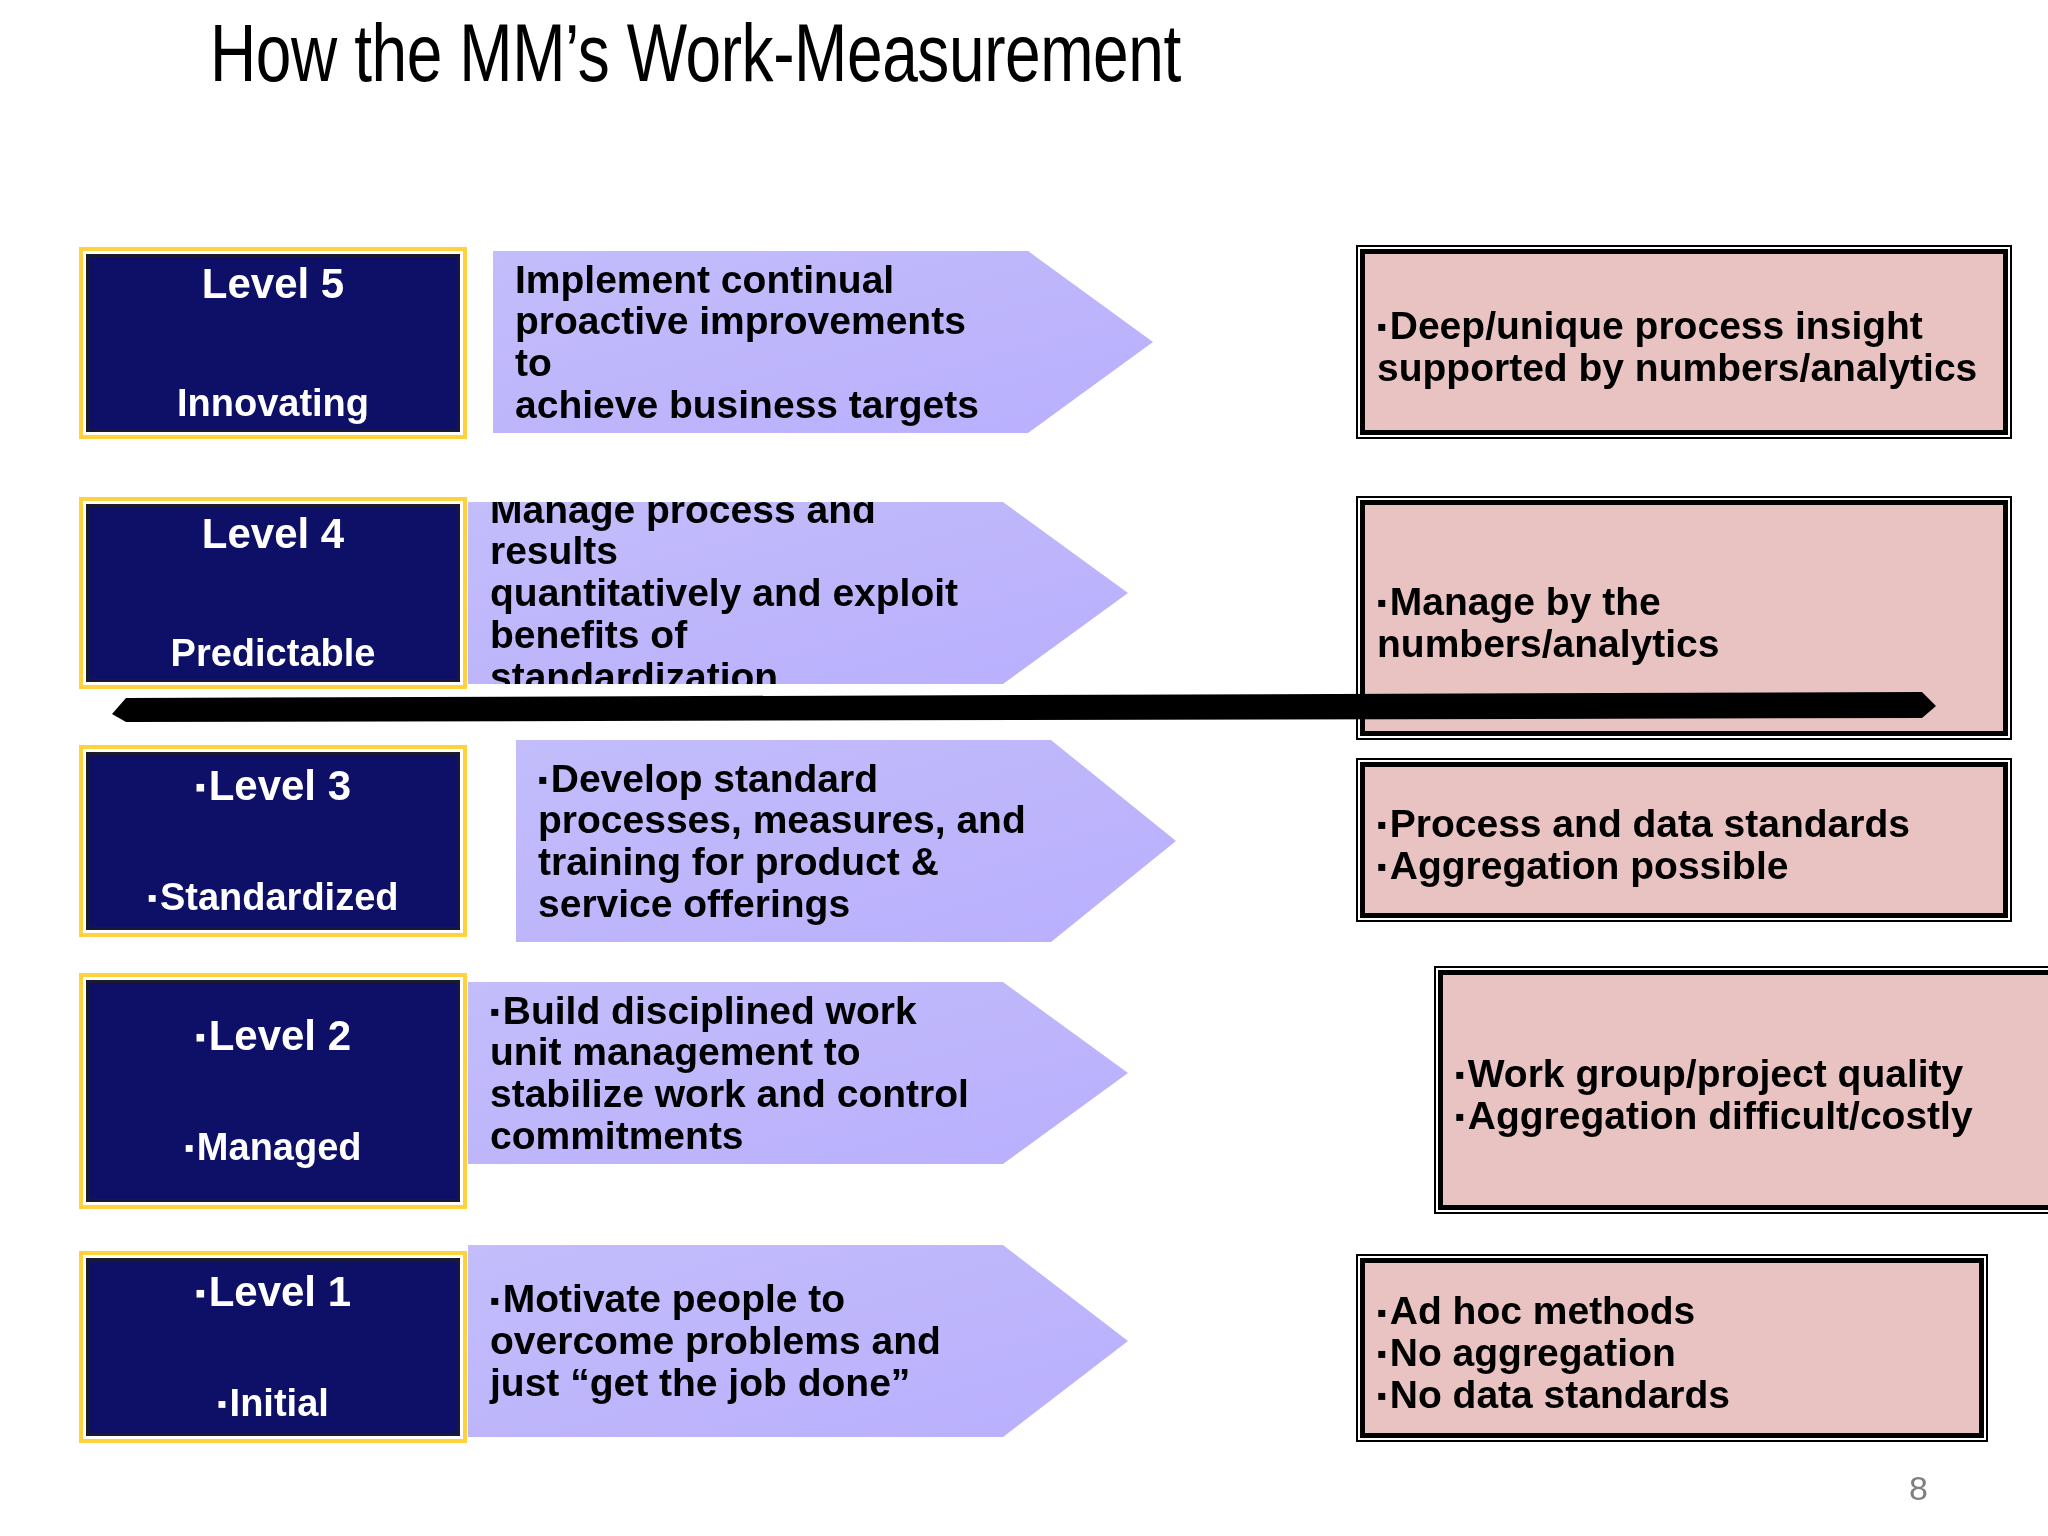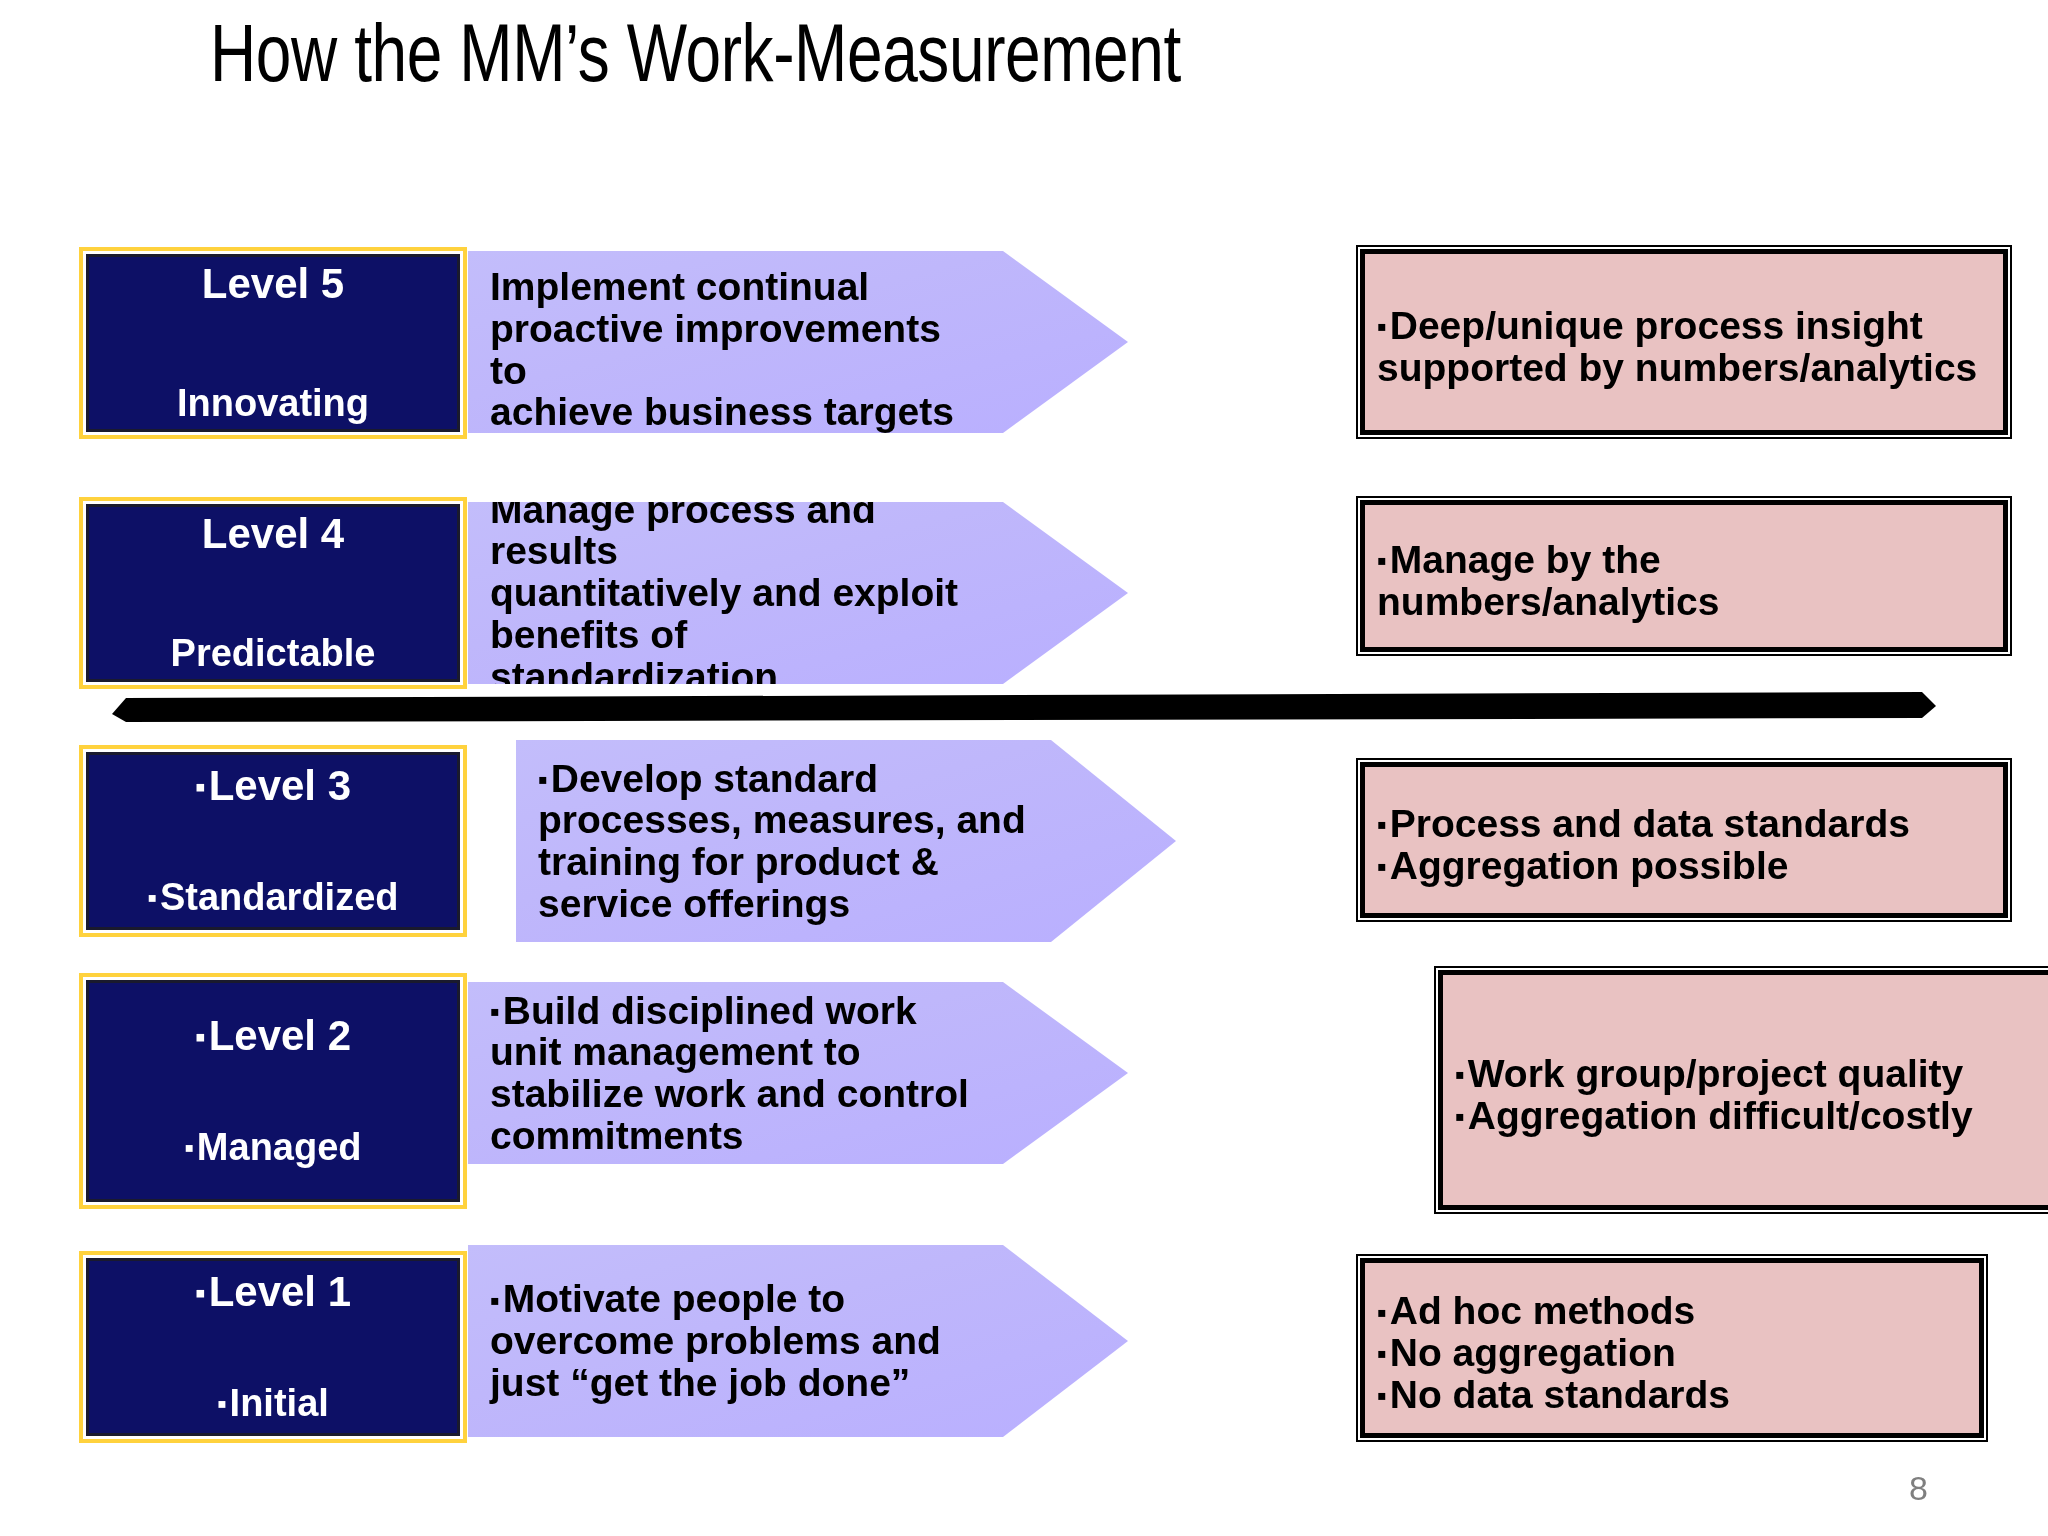--- a/index.html
+++ b/index.html
@@ -147,21 +147,21 @@
   }
 </style>
 </head>
 <body>
 
 <div class="slide">
 
   <div class="slide-title">How the MM’s Work-Measurement</div>
 
   <div class="row">
-    <div class="arrow" style="left:468px; top:251px; width:660px; height:182px;align-items:flex-end;">
+    <div class="arrow" style="left:493px; top:251px; width:660px; height:182px;">
       <div class="arrow-text">
         <span>Implement continual</span><br>
         <span>proactive improvements to</span><br>
         <span>achieve business targets</span>
       </div>
     </div>
 
     <div class="level-box" style="left:86px; top:254px; width:374px; height:178px;">
       <div class="level-name">Level 5</div>
       <div class="level-gap-lg"></div>
@@ -181,21 +181,21 @@
         <span>benefits of standardization</span>
       </div>
     </div>
 
     <div class="level-box" style="left:86px; top:504px; width:374px; height:178px;text-align:right;">
       <div class="level-name">Level 4</div>
       <div class="level-gap-lg"></div>
       <div class="level-sub">Predictable</div>
     </div>
 
-    <div class="pink-box" style="left:1360px; top:500px; width:648px; height:152px;">
+    <div class="pink-box" style="left:1360px; top:500px; width:648px; height:236px;">
       <div class="pink-text bul">Manage by the numbers/analytics</div>
     </div>
   </div>
 
   <svg class="divider-beam" viewBox="0 0 1824 30" preserveAspectRatio="none">
     <polygon points="0,22 14,6 1810,0 1824,14 1810,26 14,30" fill="#000000"></polygon>
   </svg>
 
   <div class="row">
     <div class="arrow" style="left:468px; top:740px; width:660px; height:202px;margin-left:48px;">

